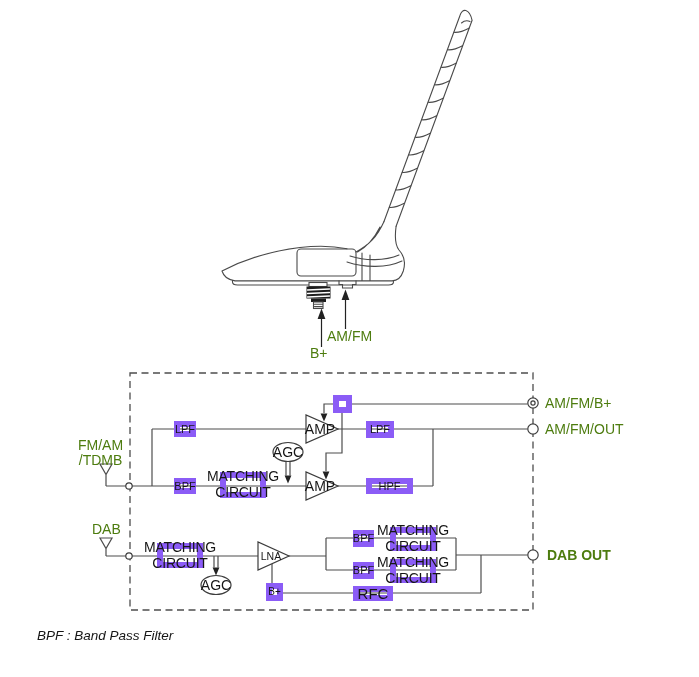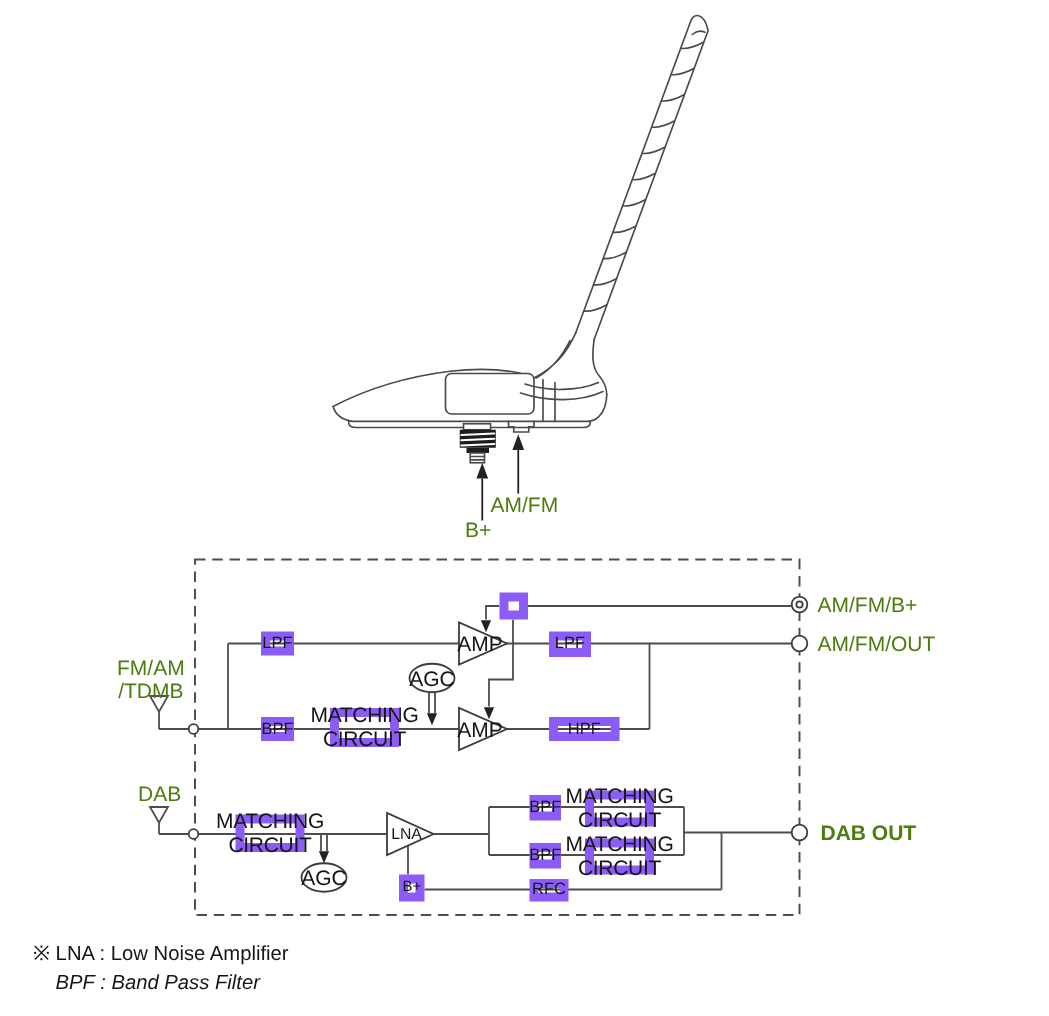--- a/index.html
+++ b/index.html
@@ -151,20 +151,19 @@
   <div class="shape-lbl" style="left:273px;top:446px;width:30px;height:12px;">AGC</div>
 
   <div class="box mc" style="left:157px;top:543px;width:46px;height:25px;">MATCHING CIRCUIT</div>
   <div class="shape-lbl" style="left:201px;top:579px;width:30px;height:12px;">AGC</div>
   <div class="shape-lbl" style="left:256px;top:550px;width:30px;height:12px;font-size:10.5px;">LNA</div>
   <div class="box" style="left:353px;top:530px;width:21px;height:17px;">BPF</div>
   <div class="box mc" style="left:390px;top:527px;width:46px;height:24px;">MATCHING CIRCUIT</div>
   <div class="box" style="left:353px;top:562px;width:21px;height:17px;">BPF</div>
   <div class="box mc" style="left:390px;top:559px;width:46px;height:24px;">MATCHING CIRCUIT</div>
   <div class="box" style="left:266px;top:583px;width:17px;height:18px;font-size:10px;">B+</div>
-  <div class="box" style="left:353px;top:586px;width:26px;height:15px;font-size:11px;">RFC</div>
+  <div class="box" style="left:353px;top:586px;width:40px;height:15px;font-size:15px;">RFC</div>
 
   <div class="fn" style="left:22px;top:627px;">
-    <div><span>※</span> <span>LNA : Low Noise Amplifier</span></div>
     <div class="indent">BPF : Band Pass Filter</div>
   </div>
 
 </div>
 
 </body></html>

